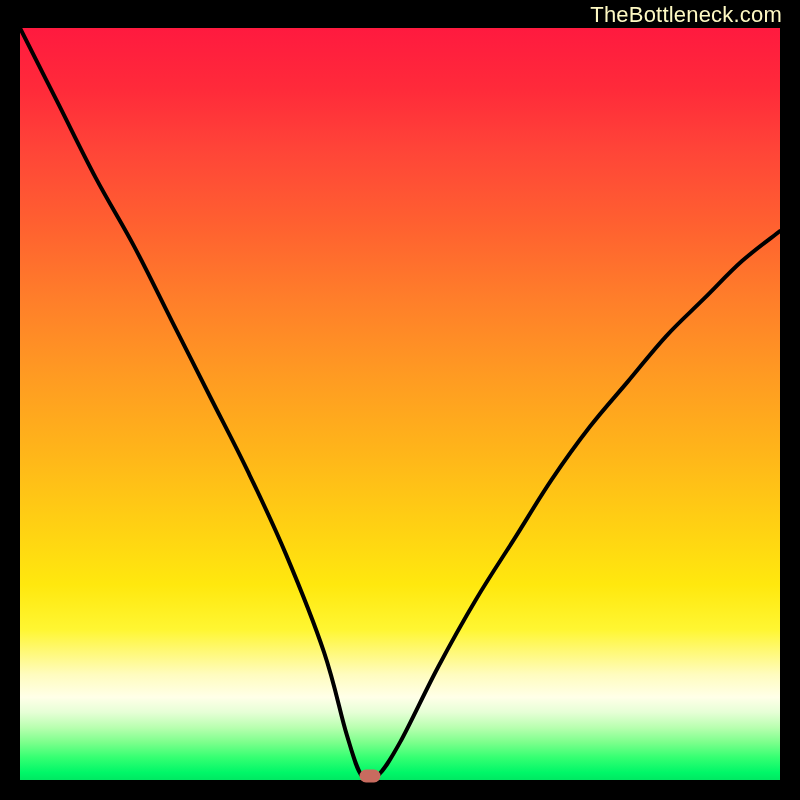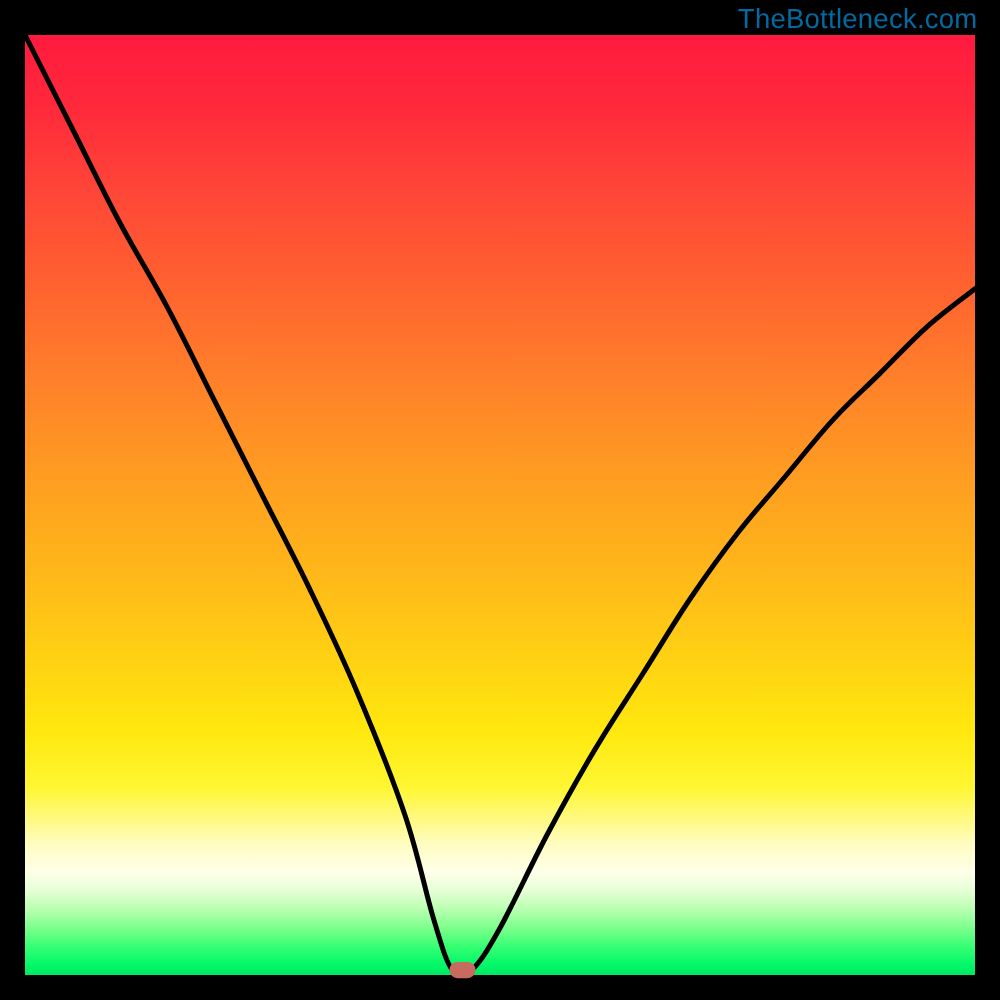--- a/index.html
+++ b/index.html
@@ -16,21 +16,21 @@
     left: 0;
     top: 0;
     width: 800px;
     height: 800px;
     background: #000;
   }
   .watermark {
     position: absolute;
     top: 2px;
     right: 18px;
-    color: #0369a1;
+    color: #fef9c3;
     font-size: 22px;
     font-weight: 500;
     letter-spacing: 0.2px;
     text-align: center;
   }
   .plot {
     position: absolute;
     left: 20px;
     top: 28px;
     width: 760px;

